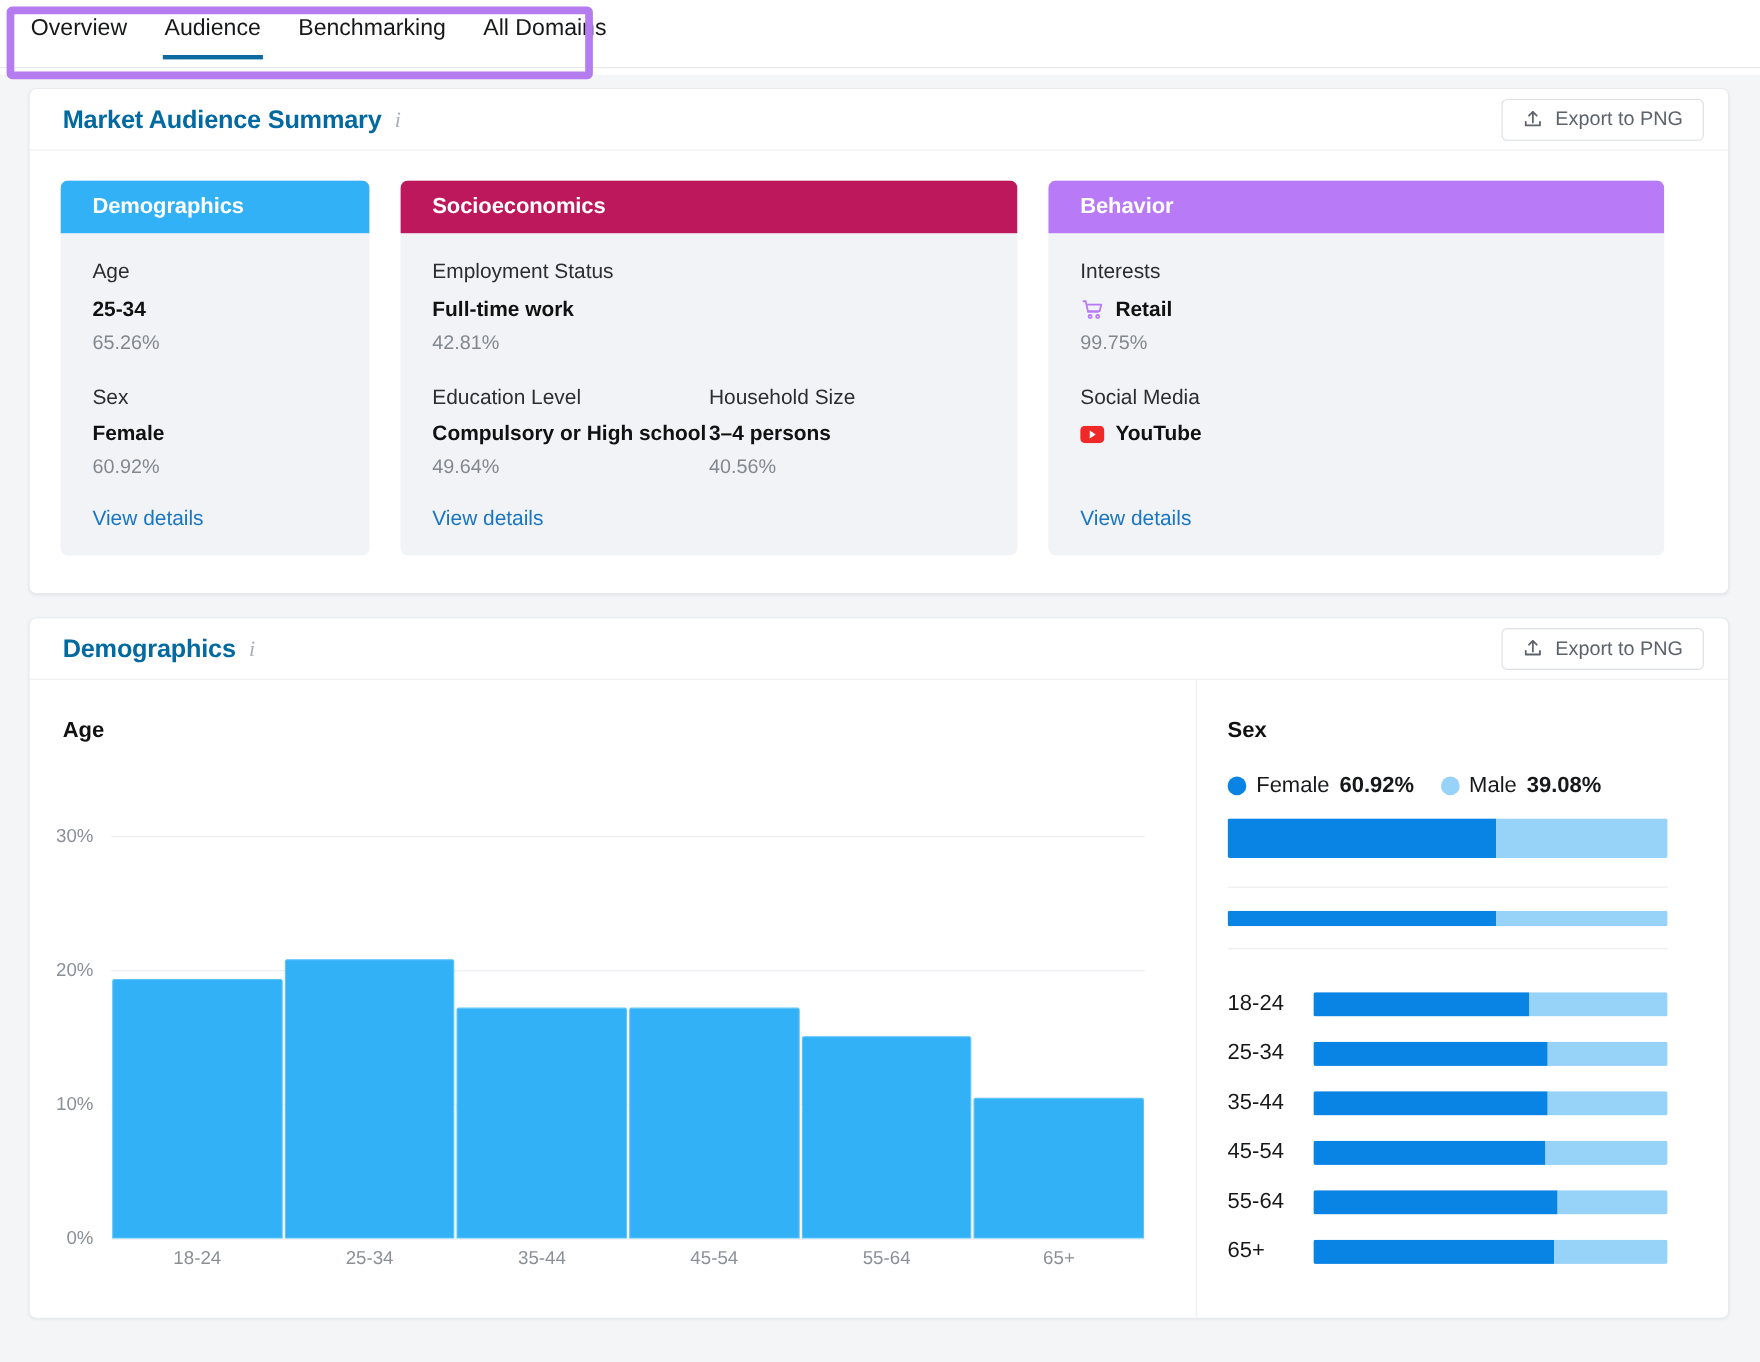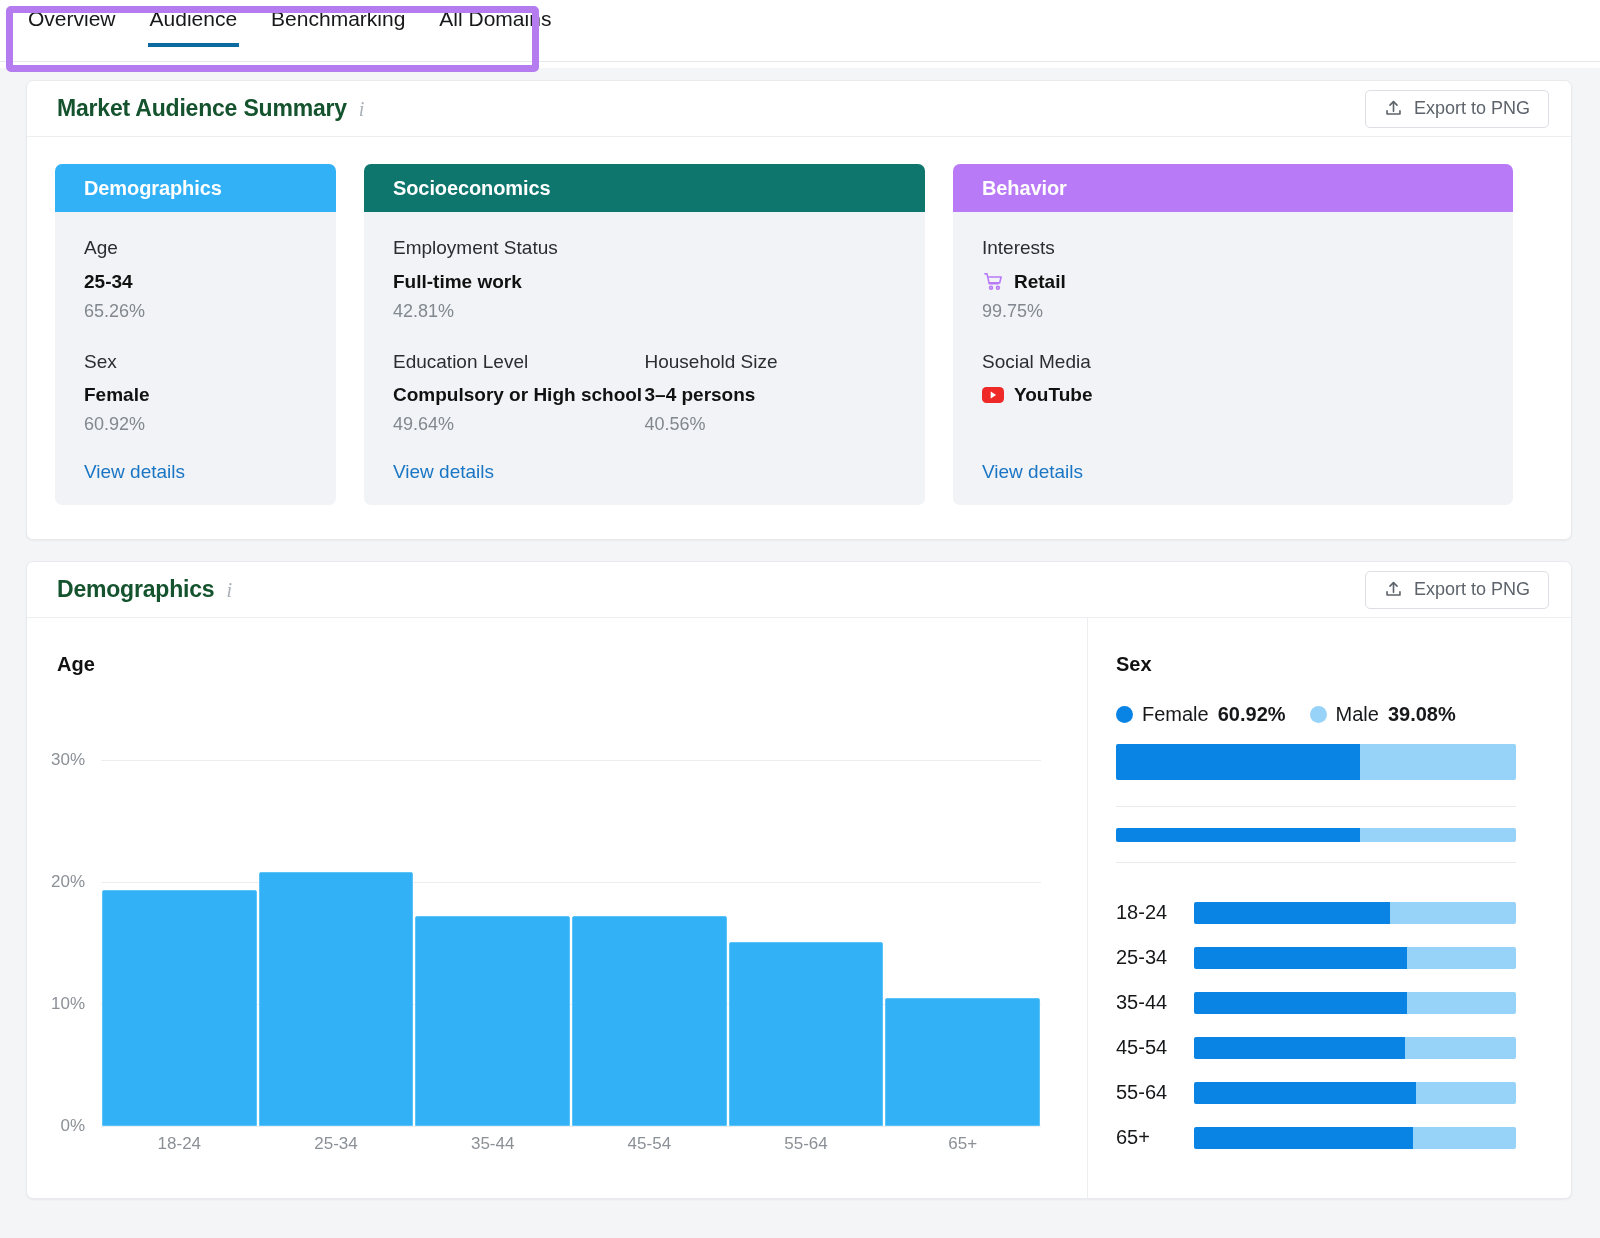--- a/index.html
+++ b/index.html
@@ -7,41 +7,41 @@
   body {
     font-family: "Liberation Sans", sans-serif;
     background: #f4f5f7;
     color: #1a1a1a;
     overflow: hidden;
   }
 
   
   .tabs-wrap { position: absolute; left: 0; top: 0; width: 1600px; height: 68px; background: #fff; }
   .tabs-band { position: absolute; left: 0; top: 0; width: 1600px; height: 62px; background: #fff; border-bottom: 1px solid #e5e7eb; }
-  .tabs { position: absolute; left: 26px; top: 8px; display: flex; align-items: flex-start; gap: 30px; height: 52px; }
+  .tabs { position: absolute; left: 26px; top: 8px; display: flex; align-items: center; gap: 30px; height: 52px; }
   .tab {
     font-size: 21px; color: #17181a; line-height: 1; padding: 0 2px 14px 2px;
     cursor: pointer; border-bottom: 4px solid transparent; white-space: nowrap;
   }
   .tab.active { border-bottom-color: #0d6aa0; }
   .hl-box {
     position: absolute; left: 6px; top: 6px; width: 533px; height: 66px;
     border: 7px solid #b57cf0; border-radius: 5px; pointer-events: none;
   }
 
   
   .card {
     position: absolute; background: #fff; border: 1px solid #e8eaed;
     border-radius: 7px; box-shadow: 0 1px 2px rgba(16,24,40,.05);
   }
   .card-head {
     position: relative; height: 56px; border-bottom: 1px solid #eceef1;
     display: flex; align-items: center; padding: 0 22px 0 30px;
   }
-  .card-title { font-size: 23px; font-weight: bold; color: #14532d; letter-spacing: -.2px; }
+  .card-title { font-size: 23px; font-weight: bold; color: #0369a1; letter-spacing: -.2px; }
   .info-i {
     margin-left: 12px; font-family: "Liberation Serif", serif; font-style: italic;
     font-size: 20px; color: #a9b0b8; cursor: pointer; line-height: 1;
   }
   .export-btn {
     position: absolute; right: 22px; top: 50%; transform: translateY(-50%);
     display: flex; align-items: center; gap: 11px;
     height: 38px; padding: 0 18px; border: 1px solid #dcdfe4; border-radius: 5px;
     background: #fff; color: #5c636b; font-size: 18px; cursor: pointer; white-space: nowrap;
   }
@@ -146,21 +146,21 @@
           <div class="f-value">Female</div>
           <div class="f-pct">60.92%</div>
         </div>
       </div>
       <div class="sum-body" style="flex:0 0 auto;padding-top:0">
         <div class="view-details">View details</div>
       </div>
     </div>
 
     <div class="sum-col socio">
-      <div class="sum-head" style="background:#0f766e">
+      <div class="sum-head" style="background:#be185d">
         <span class="sum-head-text">Socioeconomics</span>
       </div>
       <div class="sum-body">
         <div class="sum-grid">
           <div class="gcol">
             <div class="f-block">
               <div class="f-label">Employment Status</div>
               <div class="f-value">Full-time work</div>
               <div class="f-pct">42.81%</div>
             </div>

